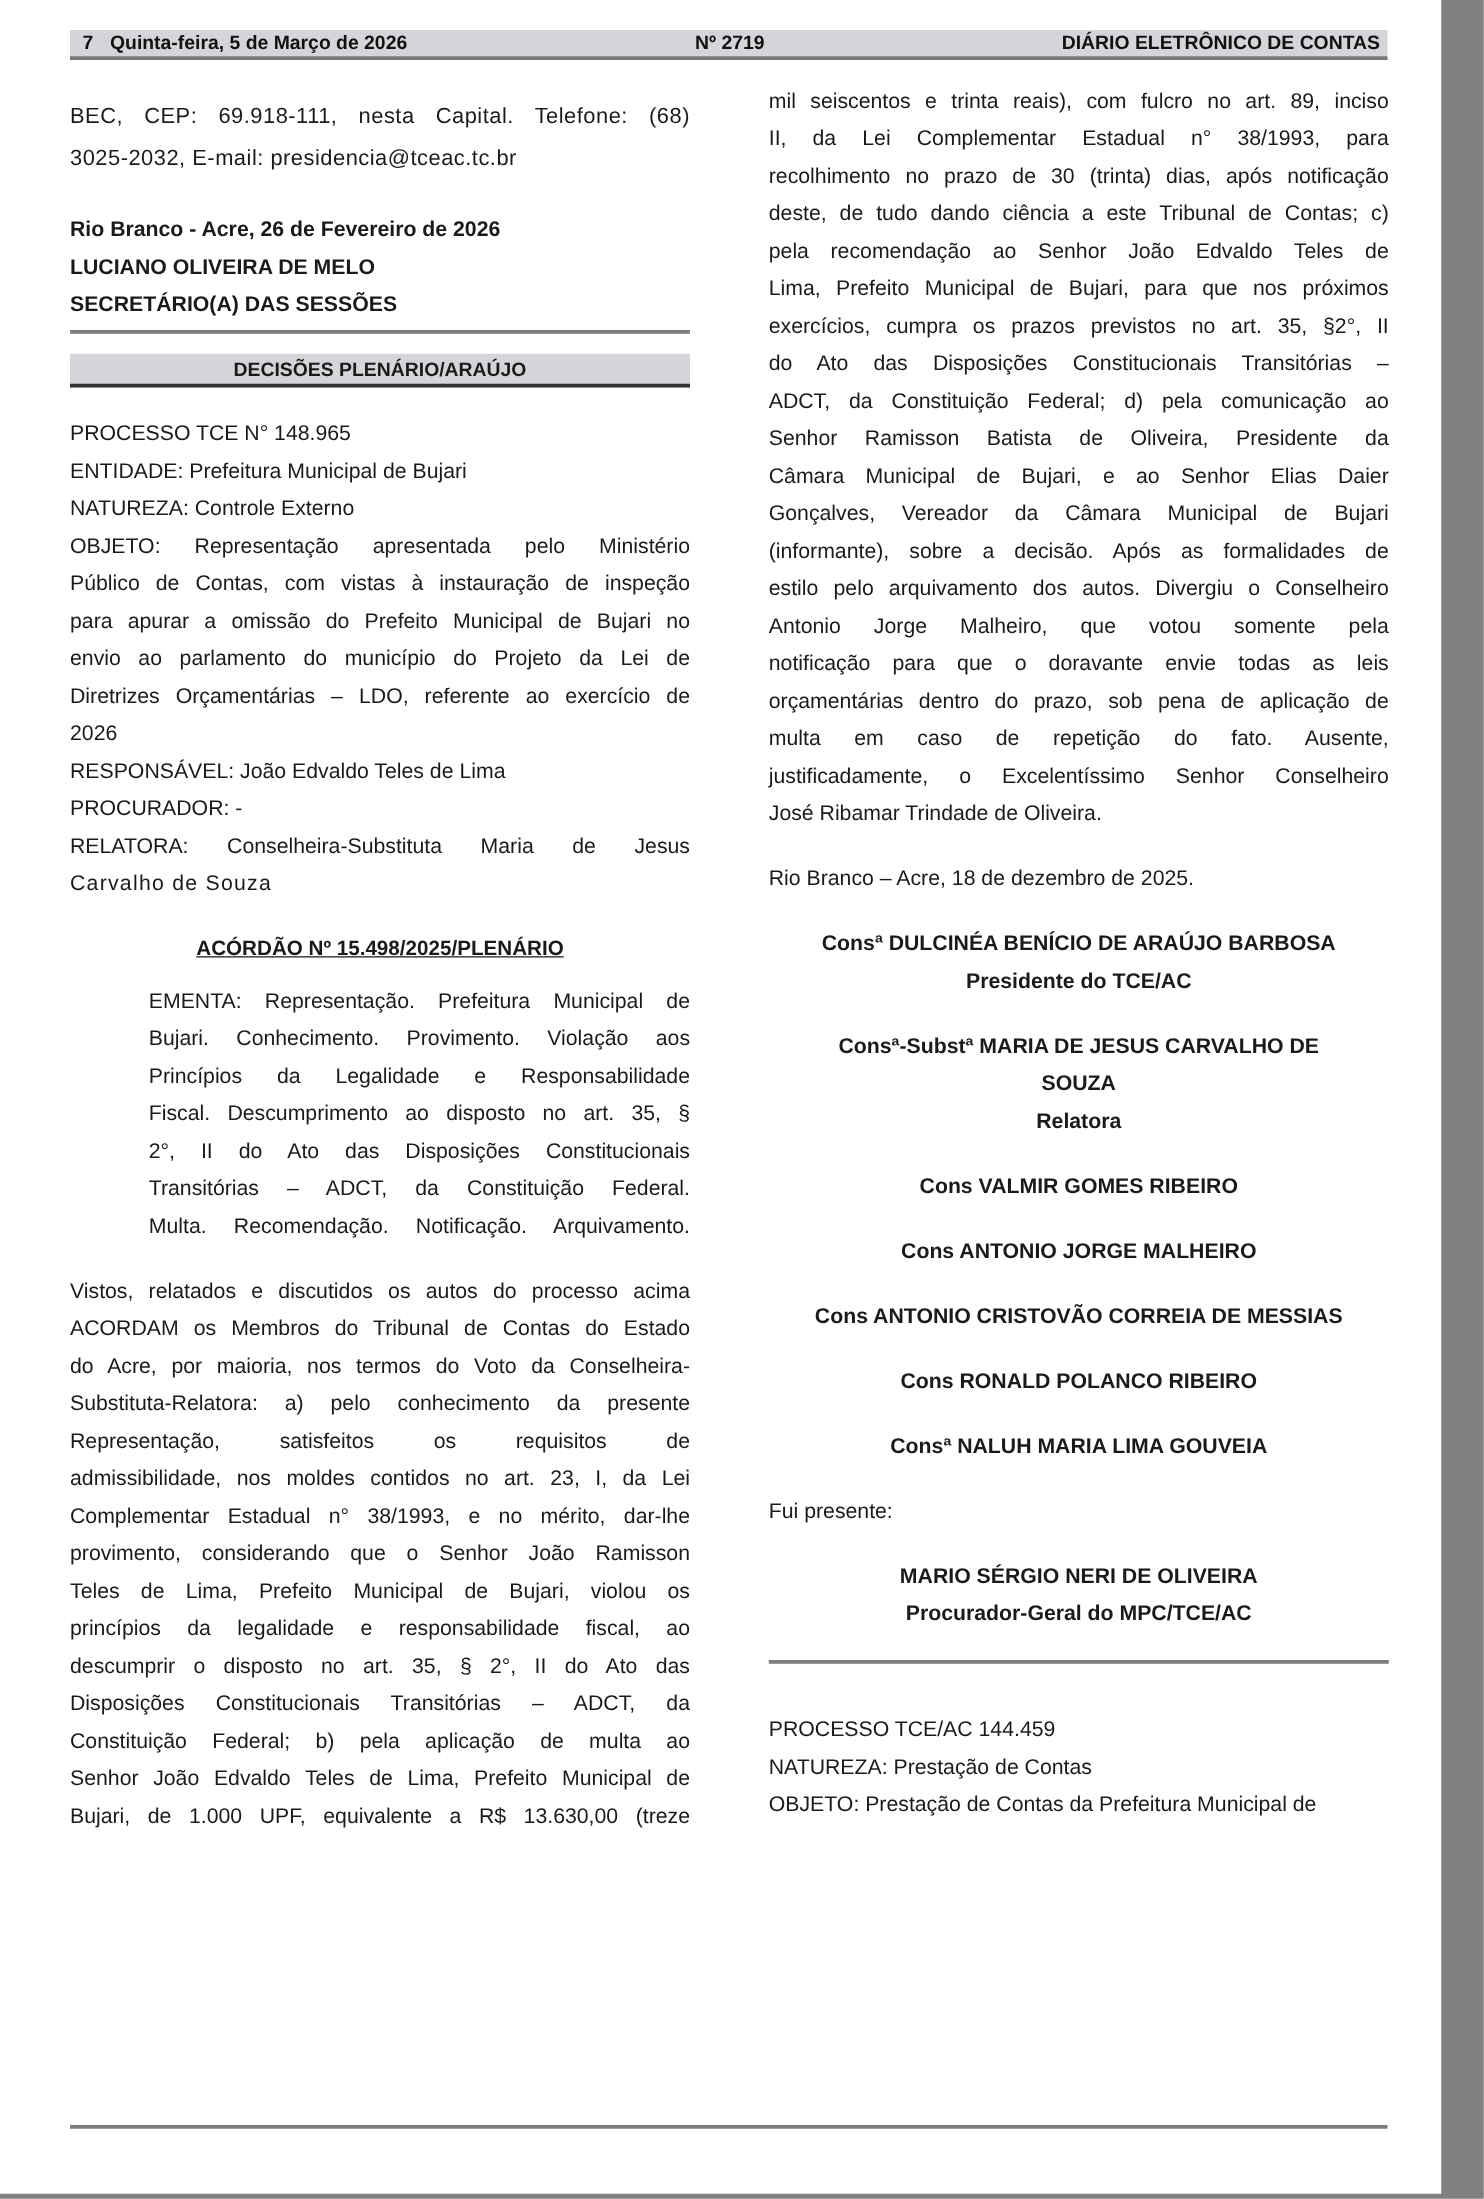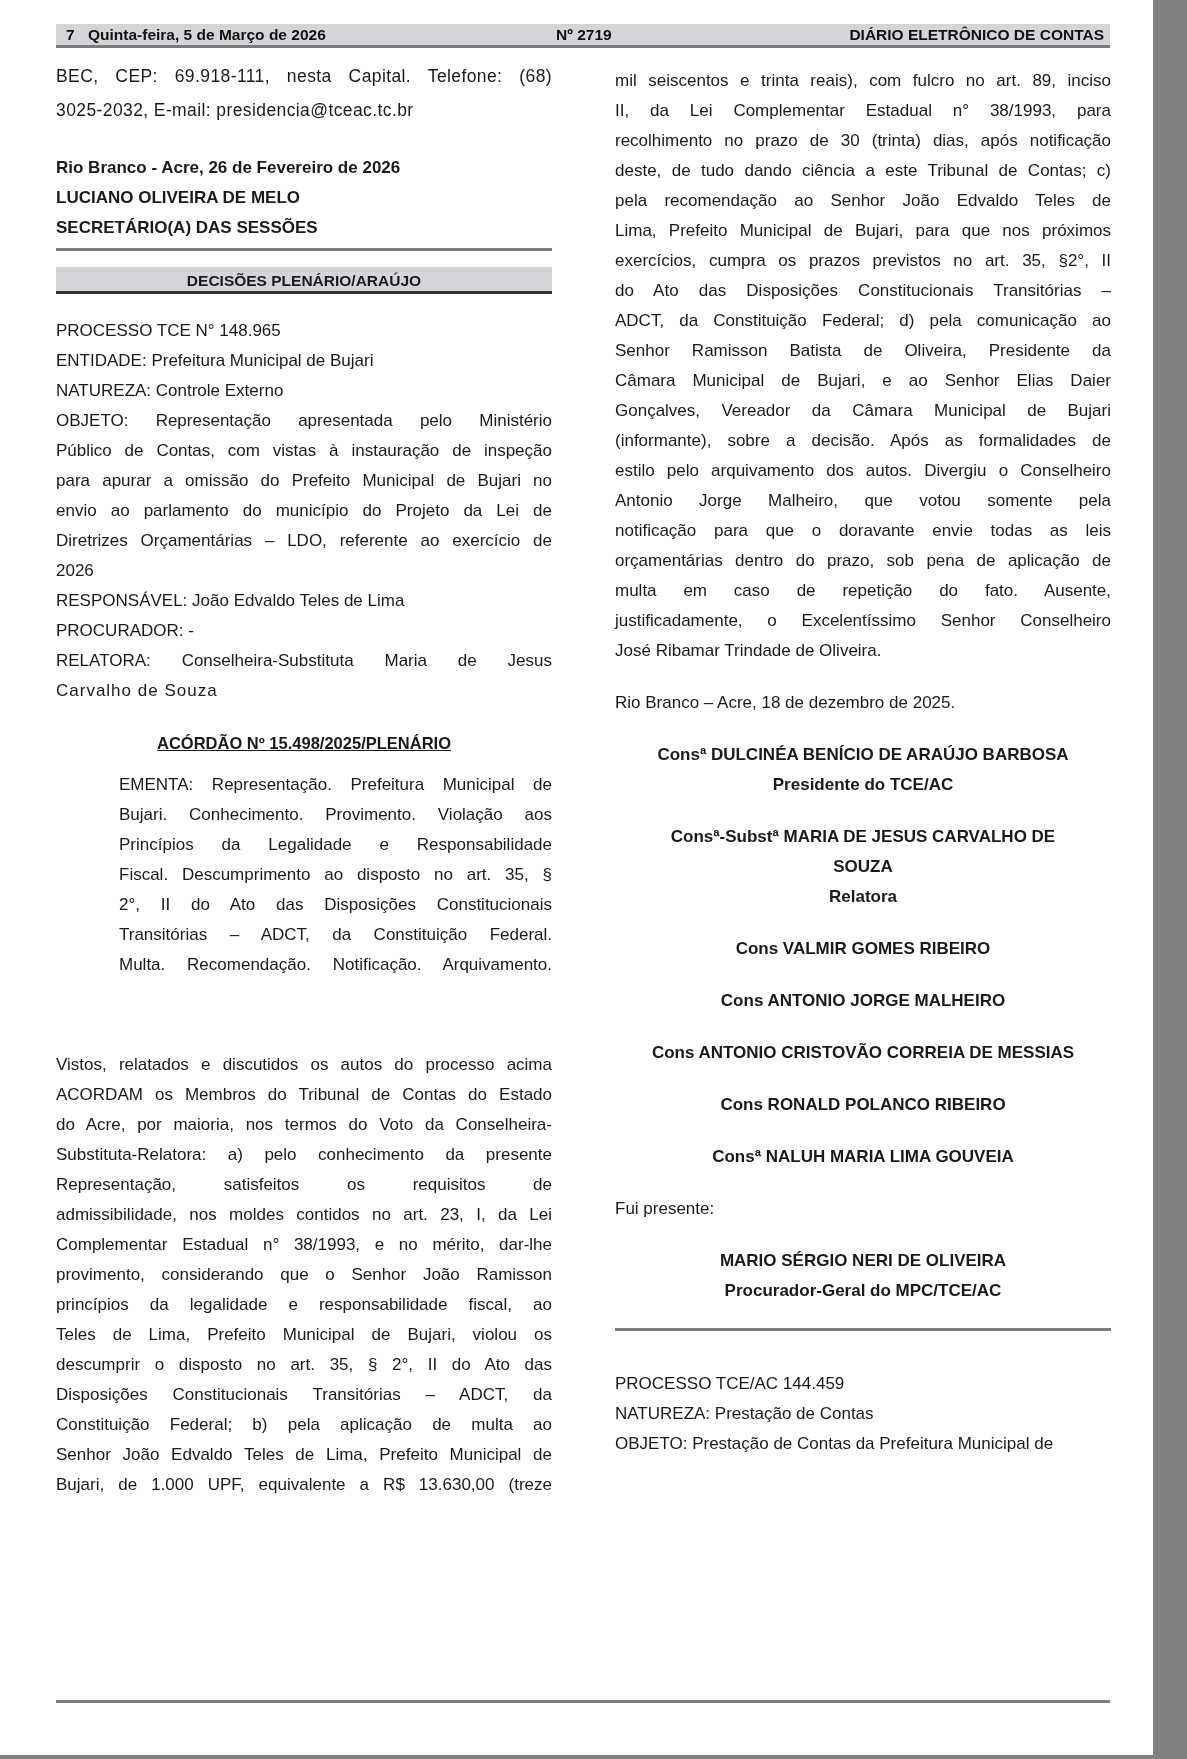--- a/index.html
+++ b/index.html
@@ -20,21 +20,21 @@
     display:flex; align-items:center; box-sizing:border-box;
     padding:0 6px 0 10px;
   }
   .header .pg { width:22px; }
   .header .date { flex:0 0 auto; }
   .header .num { position:absolute; left:500px; }
   .header .title { margin-left:auto; }
   .col {
     position:absolute; width:496px; font-size:17.5px; line-height:33.6px;
   }
-  .col.left { left:56px; top:60px; }
+  .col.left { left:56px; top:76px; }
   .col.right { left:615px; top:34px; }
   .line { display:block; white-space:nowrap; text-align:justify; text-align-last:justify; }
   .line.nl { text-align-last:left; }
   .bold { font-weight:bold; }
   .rule { height:3px; background:#7d7d7d; margin:0; }
   .section-bar {
     background:#d3d5d8; border-bottom:3px solid #333;
     text-align:center; font-weight:bold; font-size:15.5px;
     height:24px; line-height:27px; box-sizing:content-box;
   }
@@ -102,31 +102,31 @@
       <span class="line">EMENTA: Representação. Prefeitura Municipal de</span>
       <span class="line">Bujari. Conhecimento. Provimento. Violação aos</span>
       <span class="line">Princípios da Legalidade e Responsabilidade</span>
       <span class="line">Fiscal. Descumprimento ao disposto no art. 35, §</span>
       <span class="line">2°, II do Ato das Disposições Constitucionais</span>
       <span class="line">Transitórias – ADCT, da Constituição Federal.</span>
       <span class="line">Multa. Recomendação. Notificação. Arquivamento.</span>
     </div>
 
     <div style="height:22px"></div>
-    <div style="line-height:30px;font-size:17px;margin-top:48px;">
+    <div style="line-height:30px;font-size:17px;">
       <span class="line">Vistos, relatados e discutidos os autos do processo acima</span>
       <span class="line">ACORDAM os Membros do Tribunal de Contas do Estado</span>
       <span class="line">do Acre, por maioria, nos termos do Voto da Conselheira-</span>
       <span class="line">Substituta-Relatora: a) pelo conhecimento da presente</span>
       <span class="line">Representação, satisfeitos os requisitos de</span>
       <span class="line">admissibilidade, nos moldes contidos no art. 23, I, da Lei</span>
       <span class="line">Complementar Estadual n° 38/1993, e no mérito, dar-lhe</span>
       <span class="line">provimento, considerando que o Senhor João Ramisson</span>
+      <span class="line">Teles de Lima, Prefeito Municipal de Bujari, violou os</span>
       <span class="line">princípios da legalidade e responsabilidade fiscal, ao</span>
-      <span class="line">Teles de Lima, Prefeito Municipal de Bujari, violou os</span>
       <span class="line">descumprir o disposto no art. 35, § 2°, II do Ato das</span>
       <span class="line">Disposições Constitucionais Transitórias – ADCT, da</span>
       <span class="line">Constituição Federal; b) pela aplicação de multa ao</span>
       <span class="line">Senhor João Edvaldo Teles de Lima, Prefeito Municipal de</span>
       <span class="line">Bujari, de 1.000 UPF, equivalente a R$ 13.630,00 (treze</span>
     </div>
   </div>
 
   <div class="col right" style="top:66px;">
     <div style="line-height:30px;font-size:17px;">

